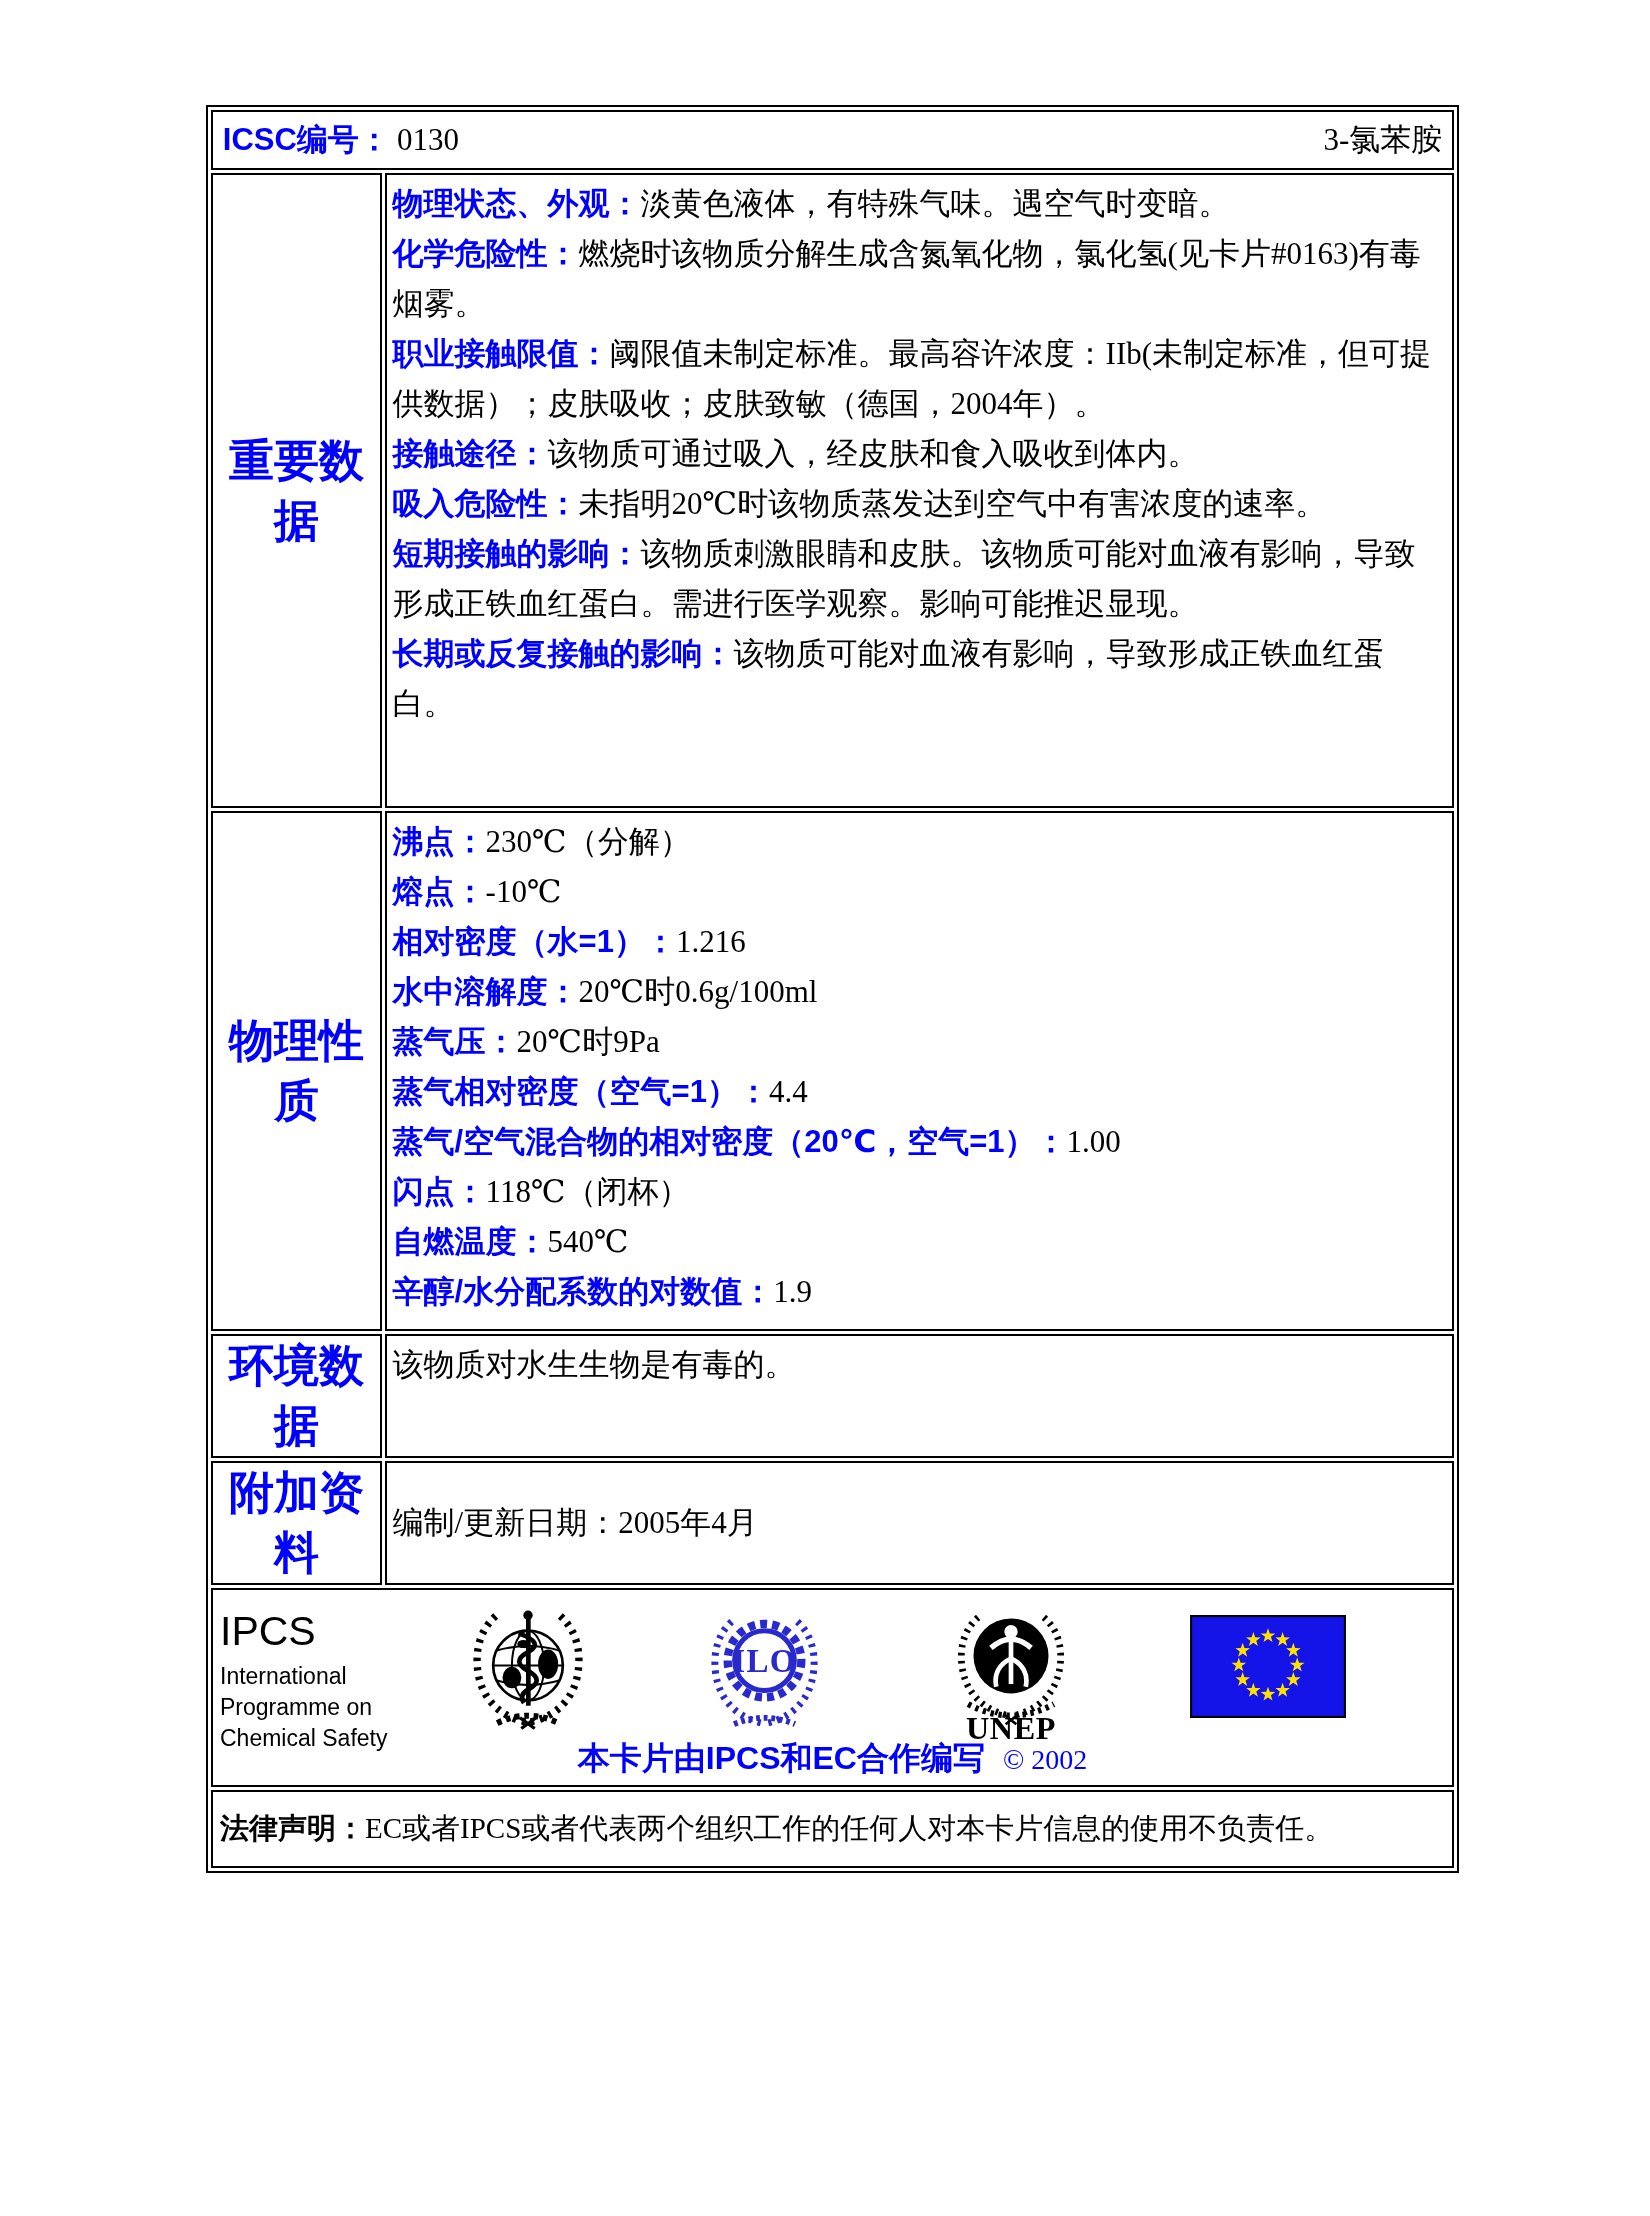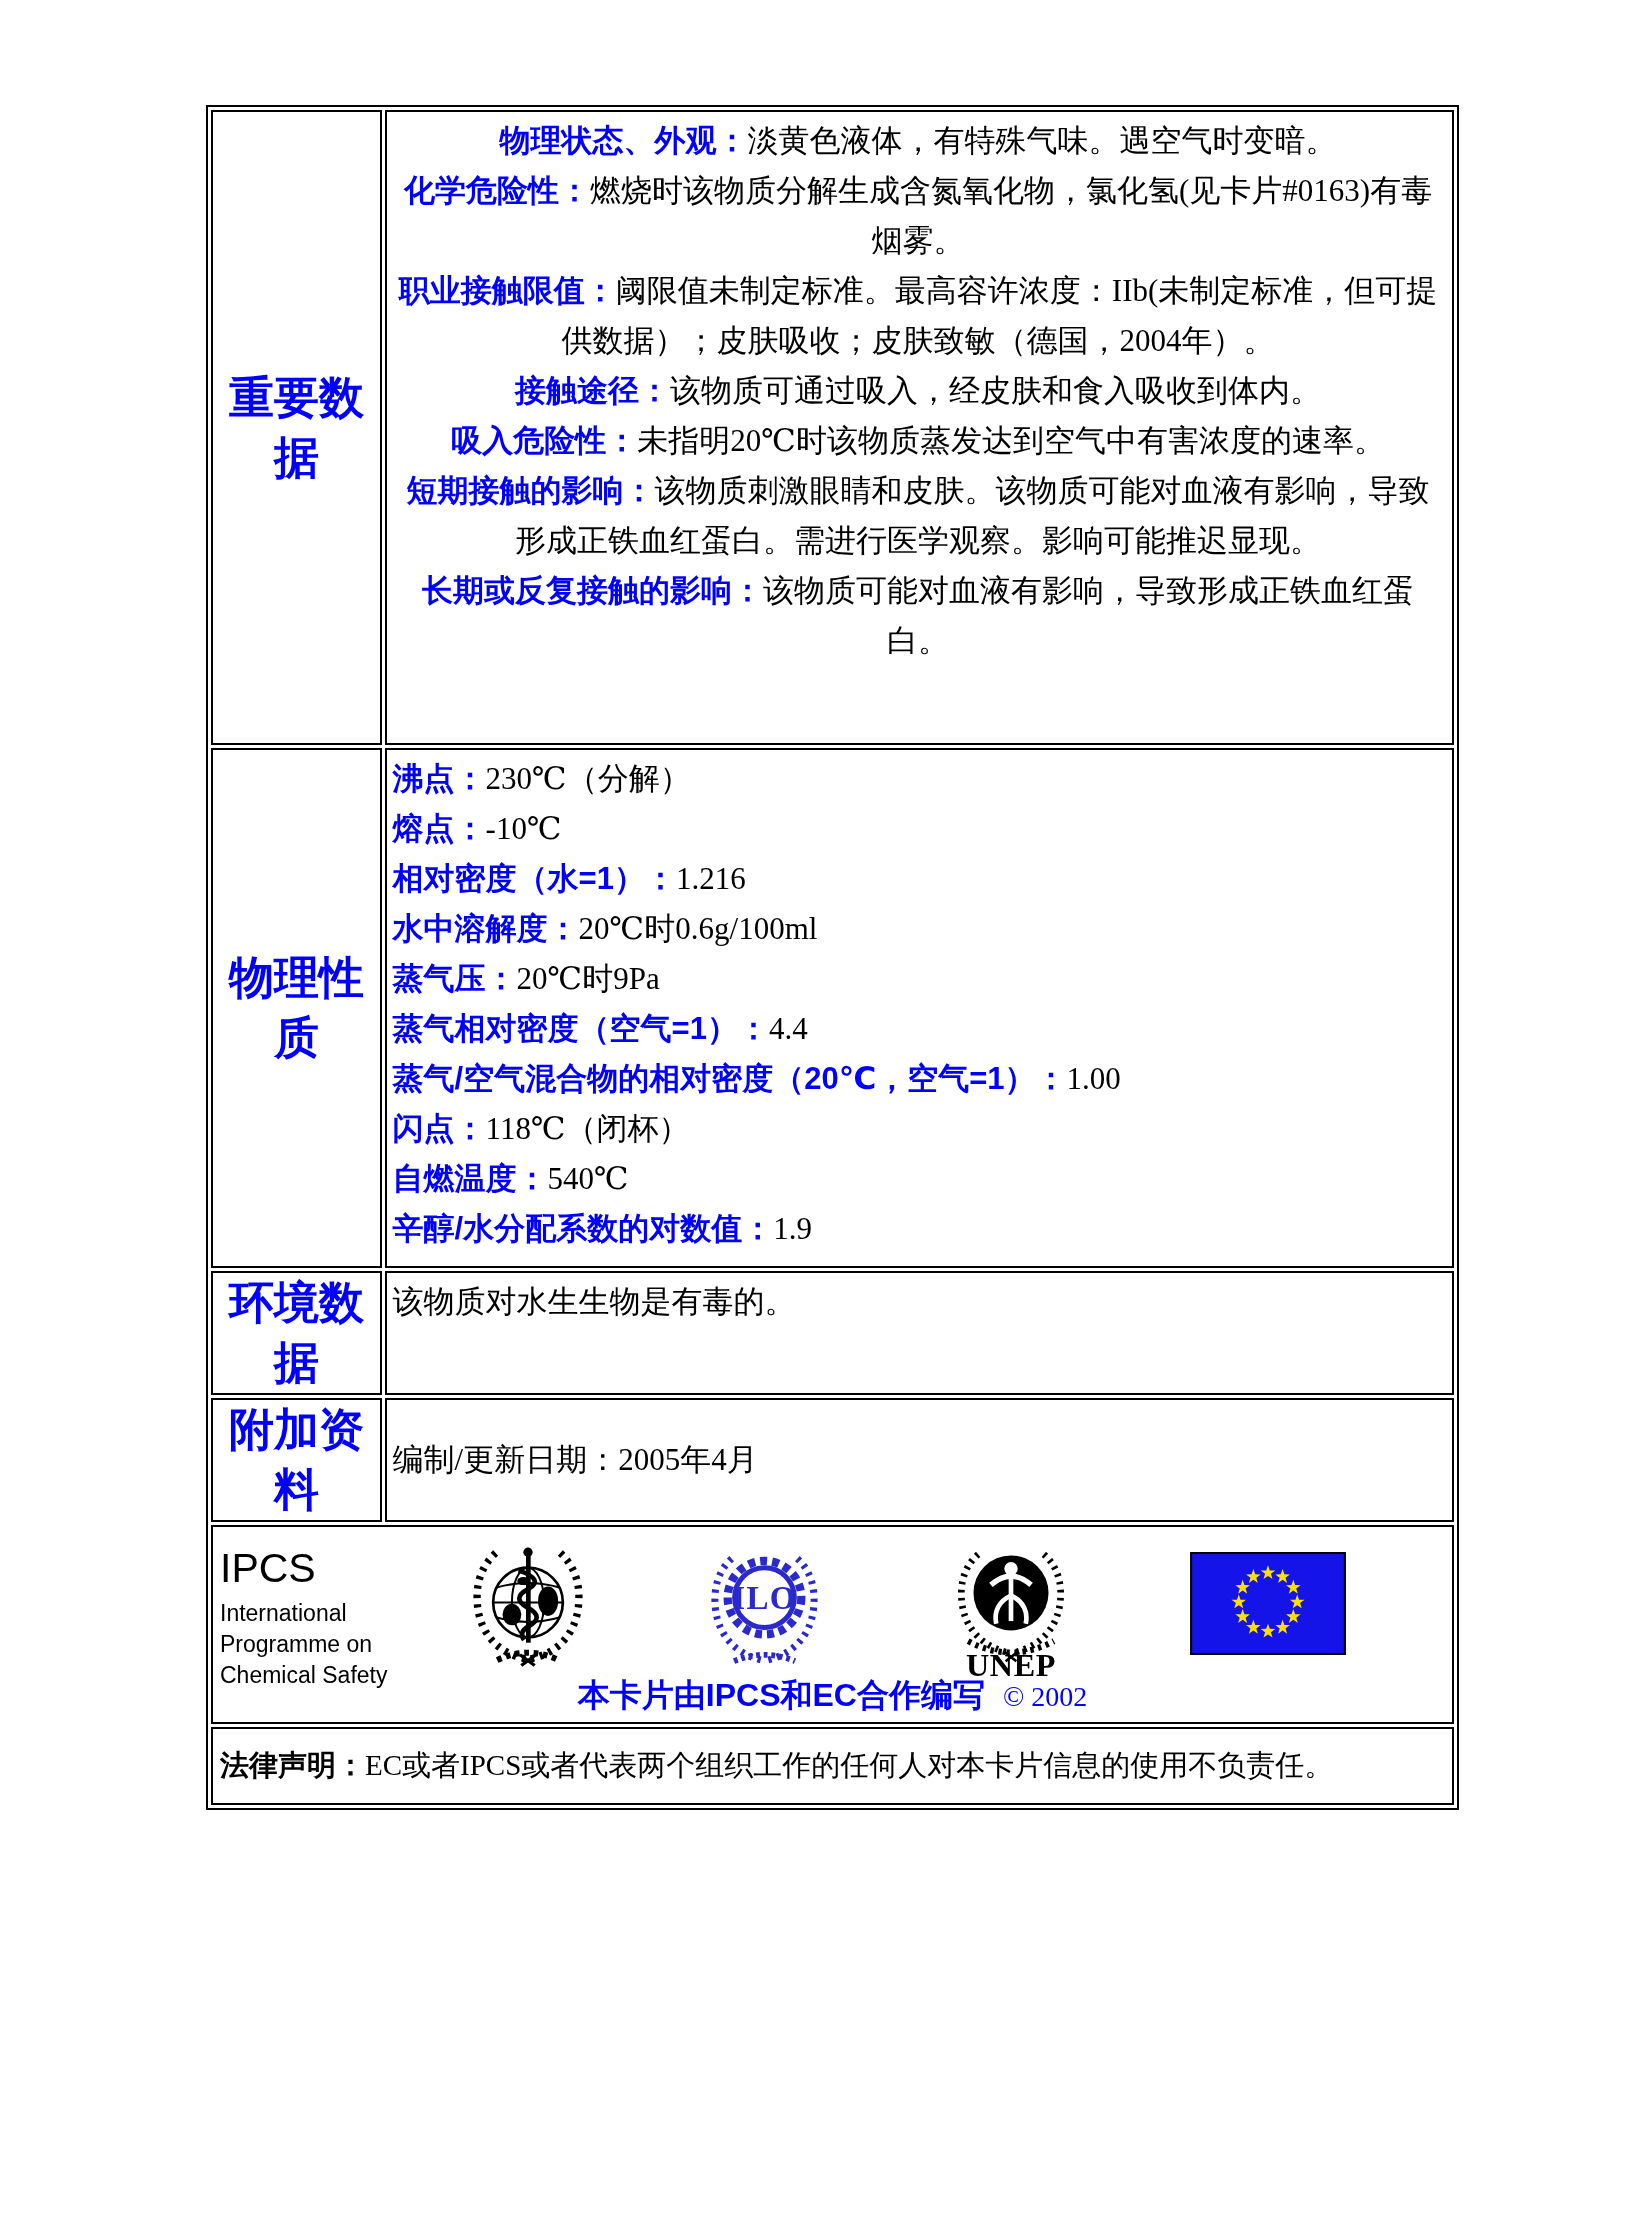--- a/index.html
+++ b/index.html
@@ -31,21 +31,21 @@
     font-weight:bold;font-size:45px;
     font-family:"Liberation Sans","DejaVu Sans",sans-serif;}
 
   
   td.content-cell{padding:4.2px 8.4px 4.2px 5.6px;}
   .content-cell p{margin:0;font-size:31px;line-height:50px;word-break:break-word;}
   .k{color:#0000ff;font-weight:bold;
      font-family:"Liberation Sans","DejaVu Sans",sans-serif;}
   .v{color:#000;}
 
-  td.r-important{height:635px;text-align:center;}
+  td.r-important{height:635px;}
   td.r-physical{height:520px;}
   td.r-env{height:119px;}
   td.r-notes{height:103px;vertical-align:middle;}
   td.r-addl{height:48px;vertical-align:middle;}
 
   
   td.logos-cell{height:199px;position:relative;}
   .ipcs-block{position:absolute;left:7px;top:18px;color:#000;
     font-family:"Liberation Sans","DejaVu Sans",sans-serif;}
   .ipcs-acronym{font-size:41px;font-weight:normal;margin-bottom:5.6px;}
@@ -72,20 +72,30 @@
 <div class="page">
 
 
   <table class="card">
     <colgroup>
         <col class="c1">
         <col class="c2">
       </colgroup>
 
     <tbody>
+        <tr>
+      <td colspan="2" class="header-cell">
+        <div class="header-flex">
+          <div>
+            <span class="blue-label">ICSC编号：</span><span class="black-val">0130</span>
+          </div>
+          <div>3-氯苯胺</div>
+        </div>
+      </td>
+    </tr>
 
     <tr>
       <td class="label-cell r-important">重要数据</td>
       <td class="content-cell r-important">
         <p><span class="k">物理状态、外观：</span><span class="v">淡黄色液体，有特殊气味。遇空气时变暗。</span></p>
         <p><span class="k">化学危险性：</span><span class="v">燃烧时该物质分解生成含氮氧化物，氯化氢(见卡片#0163)有毒烟雾。</span></p>
         <p><span class="k">职业接触限值：</span><span class="v">阈限值未制定标准。最高容许浓度：IIb(未制定标准，但可提供数据）；皮肤吸收；皮肤致敏（德国，2004年）。</span></p>
         <p><span class="k">接触途径：</span><span class="v">该物质可通过吸入，经皮肤和食入吸收到体内。</span></p>
         <p><span class="k">吸入危险性：</span><span class="v">未指明20℃时该物质蒸发达到空气中有害浓度的速率。</span></p>
         <p><span class="k">短期接触的影响：</span><span class="v">该物质刺激眼睛和皮肤。该物质可能对血液有影响，导致形成正铁血红蛋白。需进行医学观察。影响可能推迟显现。</span></p>

